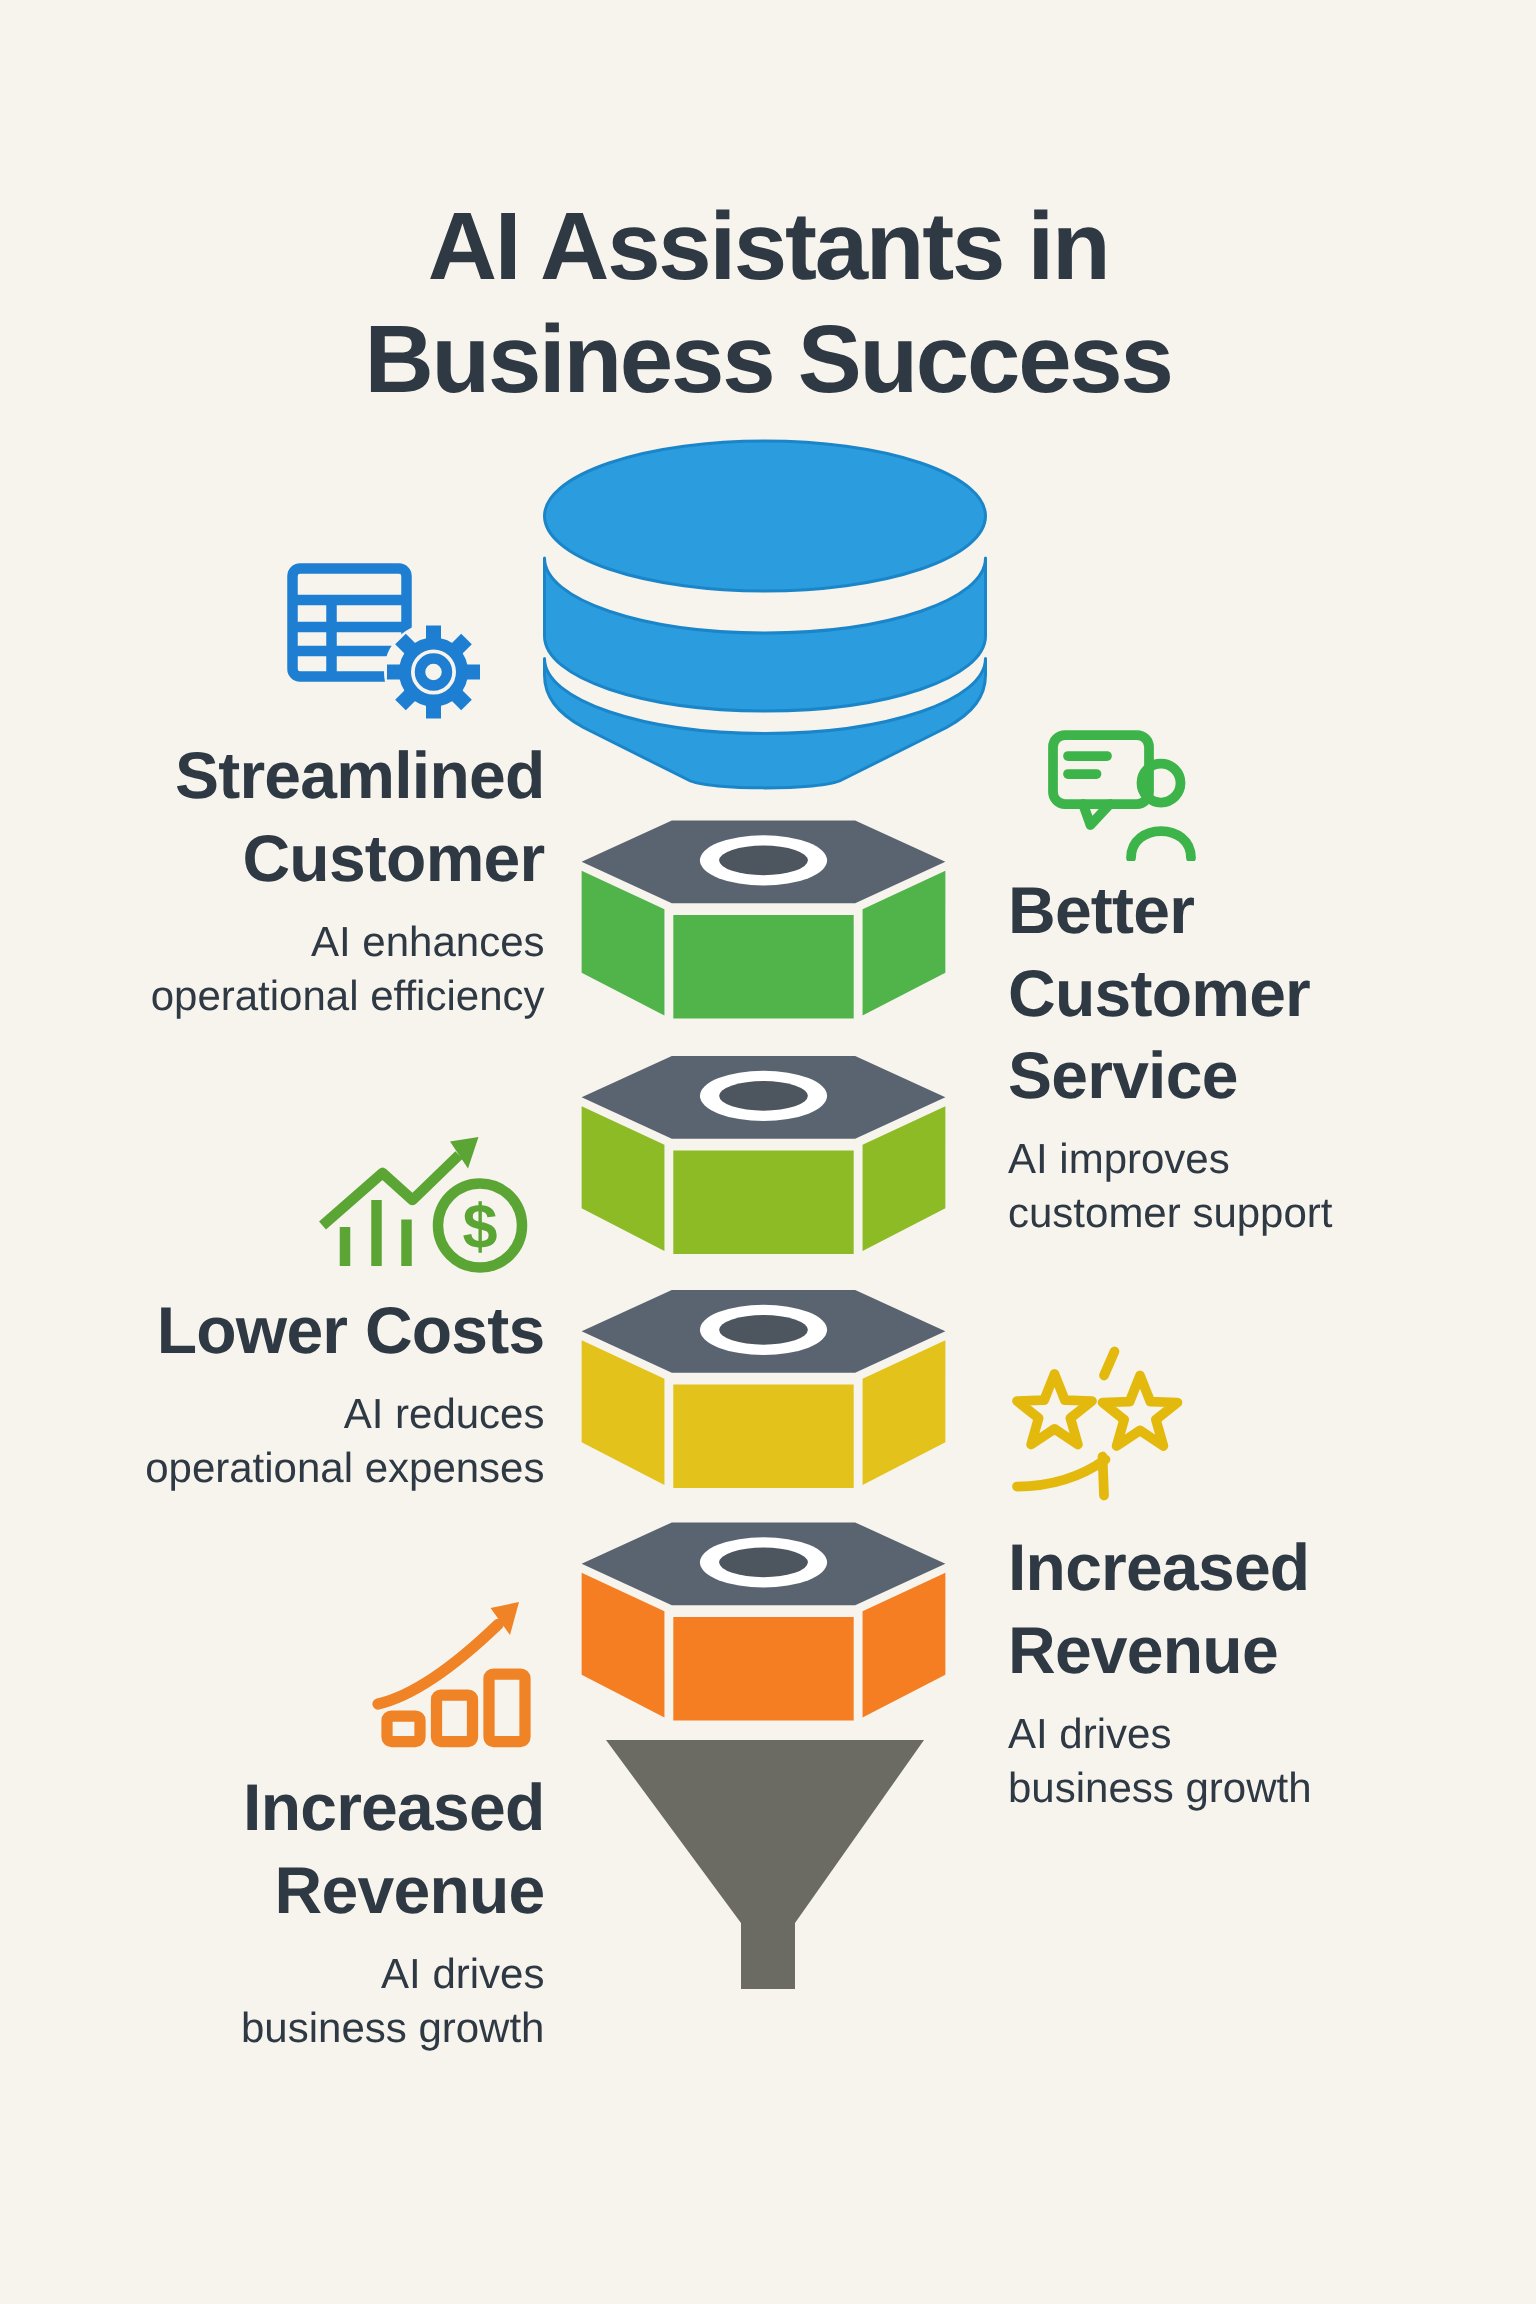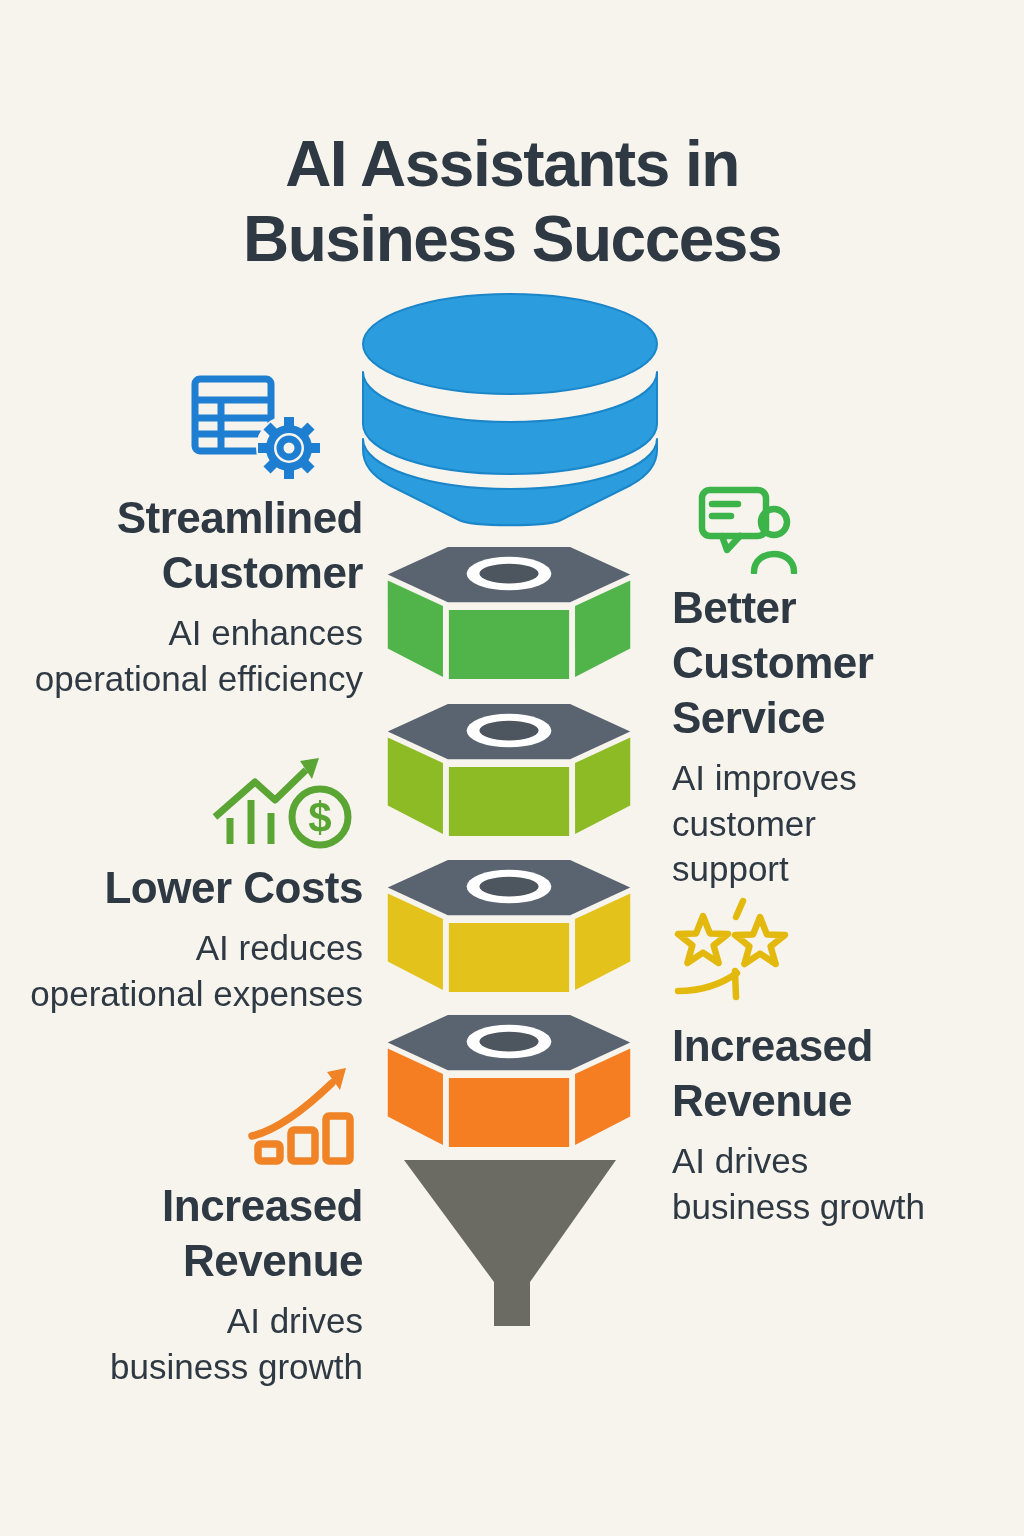--- a/index.html
+++ b/index.html
@@ -8,21 +8,21 @@
   .abs{position:absolute;}
   .page-title{
     position:absolute;top:84px;left:0;width:1024px;
     text-align:center;font-size:64px;font-weight:700;line-height:75px;
     letter-spacing:-1.5px;color:var(--text,#2e3944);white-space:pre-line;
   }
   .stage-text{position:absolute;color:var(--text,#2e3944);}
   .stage-text.left{left:28px;width:335px;text-align:right;}
   .stage-text.right{left:672px;width:262px;text-align:left;}
   .stage-heading{font-size:44px;font-weight:700;line-height:1.25;letter-spacing:-0.5px;white-space:pre-line;}
-  .stage-desc{font-size:35px;font-weight:400;line-height:1.3;margin-top:10px;white-space:pre-line;}
+  .stage-desc{font-size:28px;font-weight:400;line-height:1.3;margin-top:10px;white-space:pre-line;}
   svg{display:block;}
 </style>
 </head>
 <body>
 
 <div class="page">
 
   <h1 class="page-title">AI Assistants in
 Business Success</h1>
 

